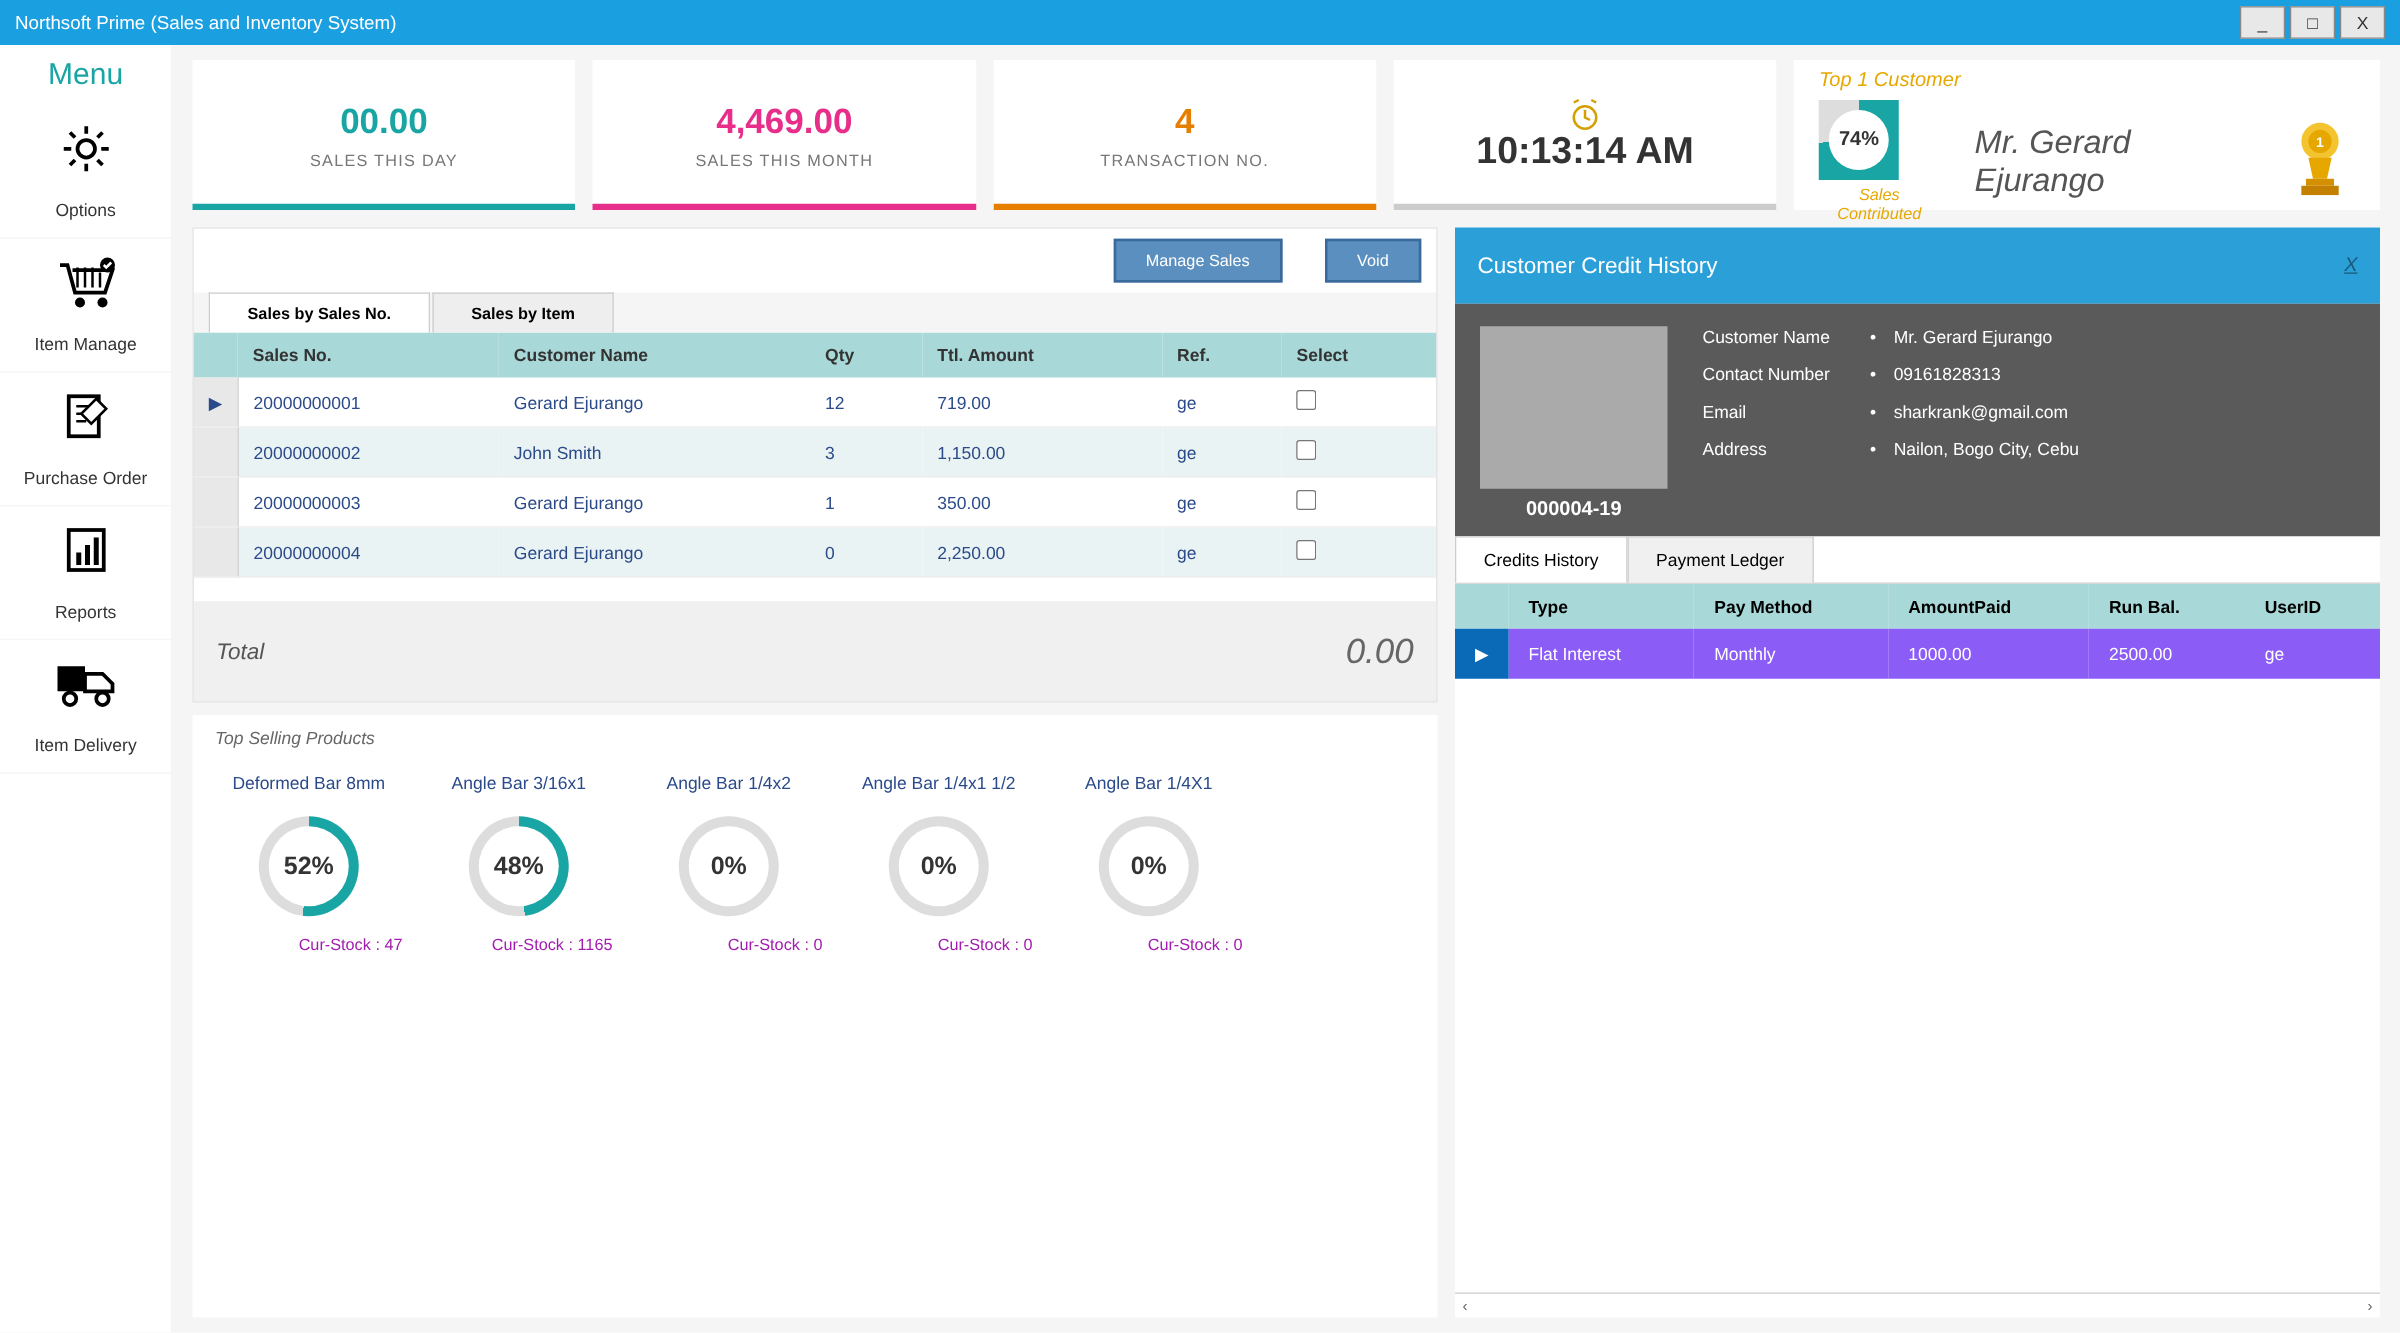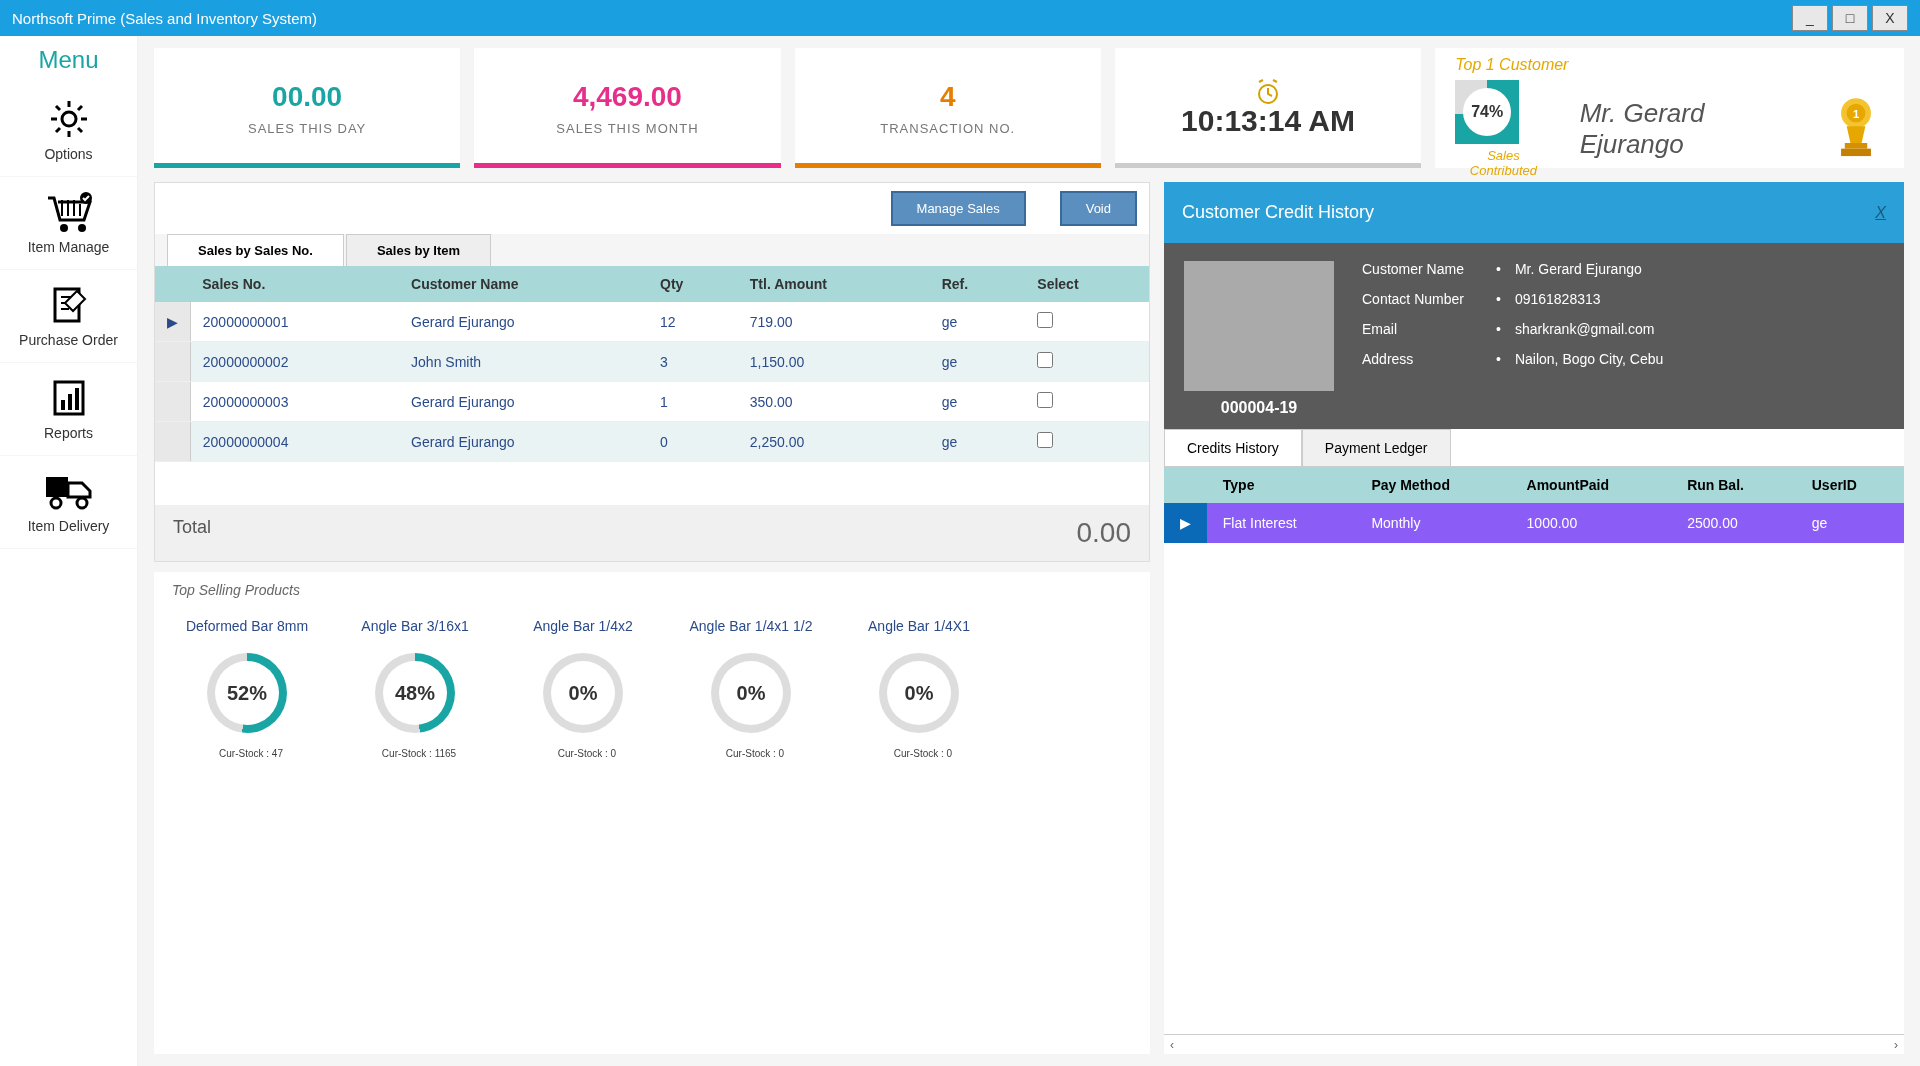--- a/index.html
+++ b/index.html
@@ -12,21 +12,21 @@
 .titlebar-btn { width: 36px; height: 26px; background: #e8e8e8; border: 1px solid #888; display: flex; align-items: center; justify-content: center; font-size: 14px; color: #333; cursor: pointer; }
 
 
 .app { display: flex; height: calc(100% - 36px); }
 
 
 .sidebar { width: 138px; background: #fff; border-right: 1px solid #f0f0f0; }
 .menu-title { color: #1aa5a5; font-size: 24px; text-align: center; padding: 10px 0; }
 .side-item { text-align: center; padding: 10px 0 14px; cursor: pointer; border-bottom: 1px solid #f5f5f5; }
 .side-item .icon { height: 50px; display: flex; align-items: center; justify-content: center; }
-.side-item .label { font-size: 14px; color: #333; margin-top: 2px; }
+.side-item .label { font-size: 14px; color: #333; margin-top: 16px; }
 
 
 .content { flex: 1; background: #f5f5f5; padding: 12px 16px 0; overflow: hidden; }
 
 
 .stats { display: flex; gap: 14px; margin-bottom: 14px; }
 .card { background: #fff; flex: 1; position: relative; height: 120px; display: flex; flex-direction: column; align-items: center; justify-content: center; }
 .card .big { font-size: 28px; font-weight: 600; }
 .card .sub { font-size: 13px; color: #777; letter-spacing: 1px; margin-top: 8px; }
 .card .underline { position: absolute; bottom: 0; left: 0; right: 0; height: 5px; }
@@ -50,31 +50,31 @@
 .tab.inactive { background: #eee; }
 .sales-table { flex: 1; overflow: auto; }
 .sales-table table { width: 100%; border-collapse: collapse; }
 .sales-table th { background: #a8d8d8; padding: 10px 12px; font-size: 14px; text-align: left; font-weight: 600; color: #333; }
 .sales-table td { padding: 10px 12px; font-size: 14px; border-bottom: 1px solid #eee; color: #2a4a8a; }
 .sales-table tr:nth-child(even) td { background: #eaf3f3; }
 .sales-table .rowhdr { width: 24px; background: #e8e8e8 !important; border-right: 1px solid #ccc; }
 .sales-table input[type=checkbox] { width: 16px; height: 16px; }
 .qty-col { color: #cc4444; }
 .amt-col { color: #2a8a4a; }
-.total-row { background: #f0f0f0; padding: 12px 18px; display: flex; justify-content: space-between; }
+.total-row { background: #f0f0f0; padding: 24px 18px; display: flex; justify-content: space-between; align-items: center; font-style: italic; }
 .total-row .tlabel { font-size: 18px; color: #555; }
 .total-row .tval { font-size: 28px; color: #666; }
 
 .top-products { background: #fff; flex: 1; padding: 10px 18px; }
 .top-products .sect-label { font-style: italic; color: #666; font-size: 14px; }
 .prod-row { display: flex; gap: 18px; margin-top: 20px; }
 .prod-card { width: 150px; text-align: center; }
 .prod-card .pname { color: #2a4a8a; font-size: 14px; height: 20px; }
 .prod-card .ring-wrap { height: 110px; display: flex; align-items: center; justify-content: center; }
-.prod-card .stock { font-size: 10px; color: #404040; text-align: center; padding-left: 8px; }
+.prod-card .stock { font-size: 13px; color: #a21caf; text-align: right; padding-left: 8px; }
 
 
 .right-pane { width: 740px; background: #fff; display: flex; flex-direction: column; }
 .credit-header { background: #2a9fd8; color: #fff; padding: 20px 18px; font-size: 18px; display: flex; justify-content: space-between; align-items: center; font-weight: 300; }
 .credit-header .xclose { font-style: italic; text-decoration: underline; cursor: pointer; font-size: 16px; color: #1a5a7a; }
 .cust-info { background: #5a5a5a; padding: 18px 20px 12px; display: flex; gap: 28px; color: #fff; }
 .cust-photo { width: 150px; text-align: center; }
 .cust-photo .photo { width: 150px; height: 130px; background: #aaa; }
 .cust-photo .pid { font-size: 16px; font-weight: 600; margin-top: 8px; }
 .cust-fields { flex: 1; font-size: 14px; }

